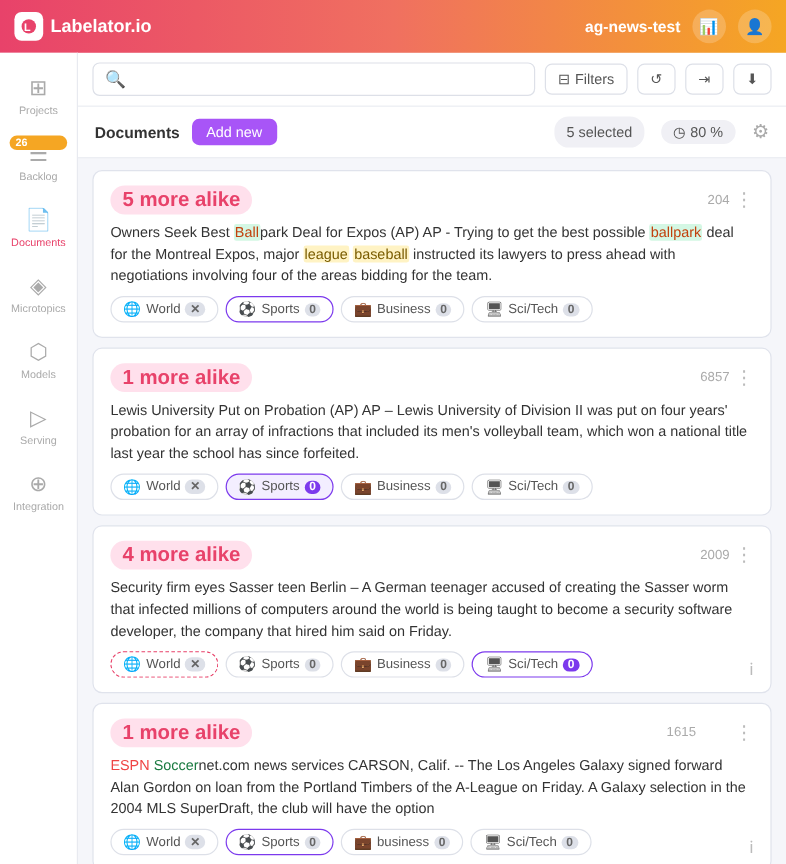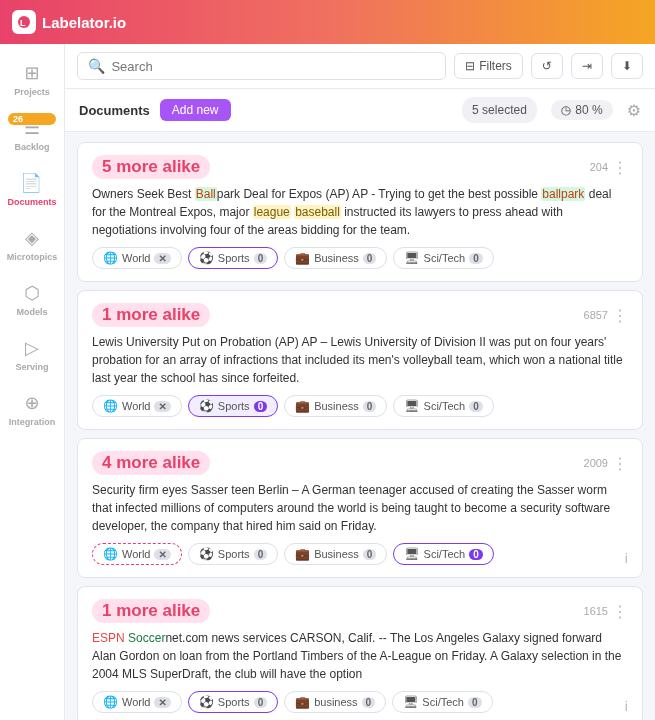--- a/index.html
+++ b/index.html
@@ -16,21 +16,21 @@
     .topbar-icon { width: 28px; height: 28px; background: rgba(255,255,255,0.2); border-radius: 50%; display: flex; align-items: center; justify-content: center; color: white; cursor: pointer; font-size: 13px; }
 
     
     .layout { display: flex; height: calc(720px - 44px); }
 
     
     .sidebar { width: 65px; background: white; border-right: 1px solid #e8eaf0; display: flex; flex-direction: column; align-items: center; padding: 10px 0; gap: 4px; }
     .sidebar-item { display: flex; flex-direction: column; align-items: center; padding: 8px 0; width: 100%; cursor: pointer; color: #aaa; gap: 3px; }
     .sidebar-item.active { color: #e8426a; }
     .sidebar-item .si-icon { font-size: 18px; }
-    .sidebar-item .si-label { font-size: 9px; font-weight: 700; }
+    .sidebar-item .si-label { font-size: 9px; font-weight: 400; }
     .sidebar-badge { background: #f5a623; color: white; border-radius: 8px; font-size: 9px; font-weight: 700; padding: 1px 5px; position: relative; top: -14px; left: 8px; }
 
     
     .main { flex: 1; display: flex; flex-direction: column; overflow: hidden; }
 
     
     .toolbar { display: flex; align-items: center; padding: 8px 12px; gap: 8px; background: white; border-bottom: 1px solid #e8eaf0; }
     .search-box { flex: 1; display: flex; align-items: center; border: 1px solid #dde0e8; border-radius: 6px; padding: 5px 10px; gap: 6px; background: white; }
     .search-box input { border: none; outline: none; flex: 1; font-size: 13px; color: #333; }
     .search-icon { color: #aaa; font-size: 14px; }
@@ -80,20 +80,25 @@
   <div class="topbar-logo">
     <div class="logo-icon">
       <svg viewBox="0 0 16 16" fill="none">
         <circle cx="8" cy="8" r="6" fill="#e8426a"></circle>
         <text x="4" y="12" font-size="9" fill="white" font-weight="bold">L</text>
       </svg>
     </div>
     <span>Labelator.io</span>
   </div>
   <div class="topbar-spacer"></div>
+  <div class="topbar-right">
+    <span class="topbar-user">ag-news-test</span>
+    <div class="topbar-icon">📊</div>
+    <div class="topbar-icon">👤</div>
+  </div>
 </div>
 
 <div class="layout">
 
   <div class="sidebar">
     <div class="sidebar-item">
       <div class="si-icon">⊞</div>
       <div class="si-label">Projects</div>
     </div>
     <div class="sidebar-item" style="position:relative">
@@ -121,21 +126,20 @@
       <div class="si-icon">⊕</div>
       <div class="si-label">Integration</div>
     </div>
   </div>
 
   <div class="main">
 
     <div class="toolbar">
       <div class="search-box">
         <span class="search-icon">🔍</span>
-        <input type="text" placeholder="Search" style="">
       </div>
       <button class="toolbar-btn">
         <span>⊟</span>
         <span>Filters</span>
       </button>
       <button class="toolbar-btn">
         <span>↺</span>
       </button>
       <button class="toolbar-btn">
         <span>⇥</span>
@@ -263,21 +267,21 @@
             <span>Sci/Tech</span>
             <span class="tag-count-purple">0</span>
           </div>
         </div>
         <span class="info-icon">ℹ</span>
       </div>
 
       <div class="doc-card">
         <div class="doc-card-header">
           <span class="more-alike-badge">1 more alike</span>
-          <div style="display:flex;align-items:center;margin-left:auto;">
+          <div style="display:flex;align-items:center;margin-left:auto;gap:28px;">
             <span class="doc-id">1615</span>
             <span class="kebab-icon">⋮</span>
           </div>
         </div>
         <div class="doc-text">
           <span class="highlight-espn">ESPN</span> <span class="highlight-soccer">Soccer</span>net.com news services CARSON, Calif. -- The Los Angeles Galaxy signed forward Alan Gordon on loan from the Portland Timbers of the A-League on Friday. A Galaxy selection in the 2004 MLS SuperDraft, the club will have the option
         </div>
         <div class="tags-row">
           <div class="tag">
             <span class="tag-icon">🌐</span>

